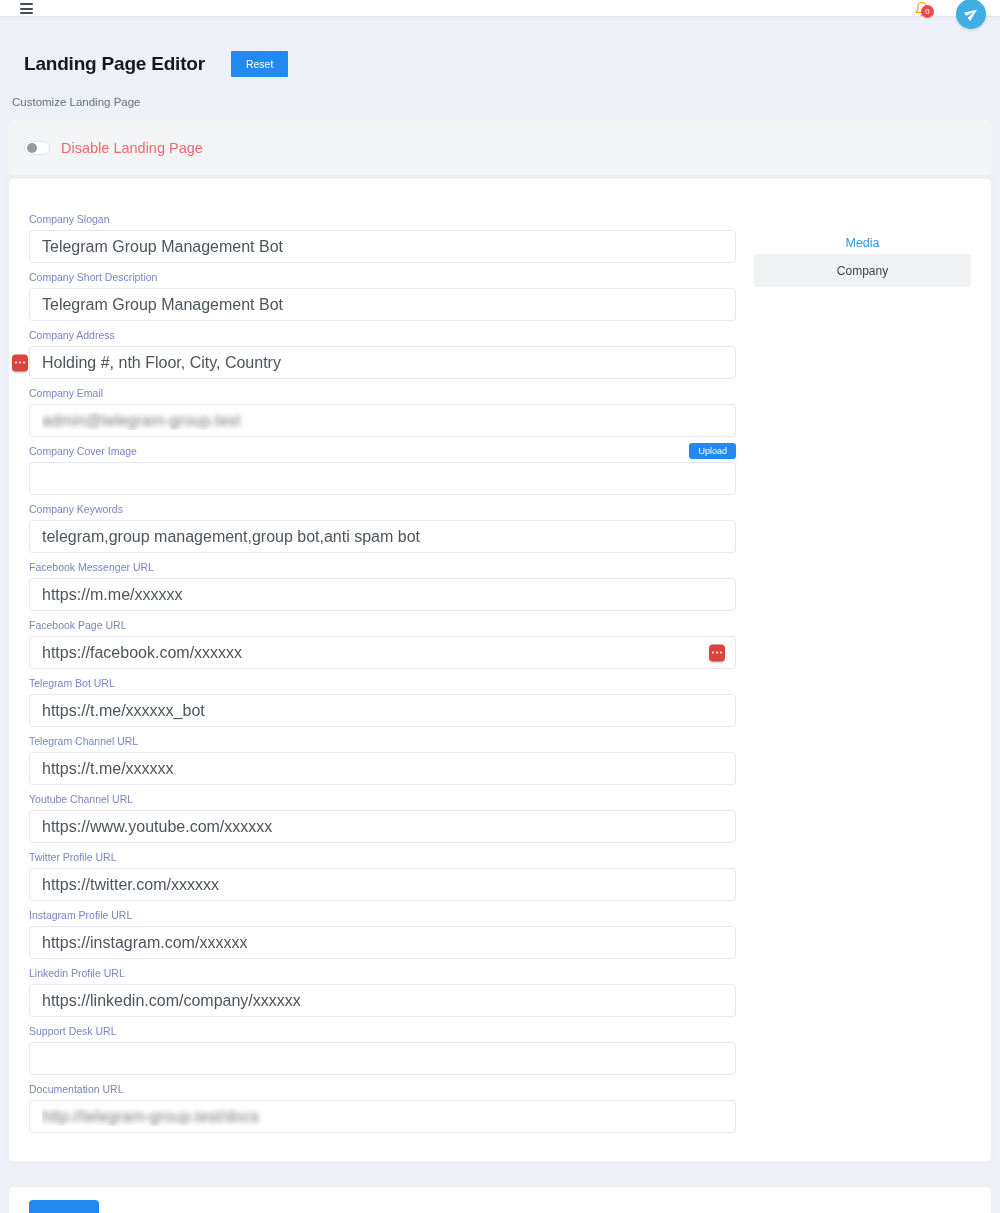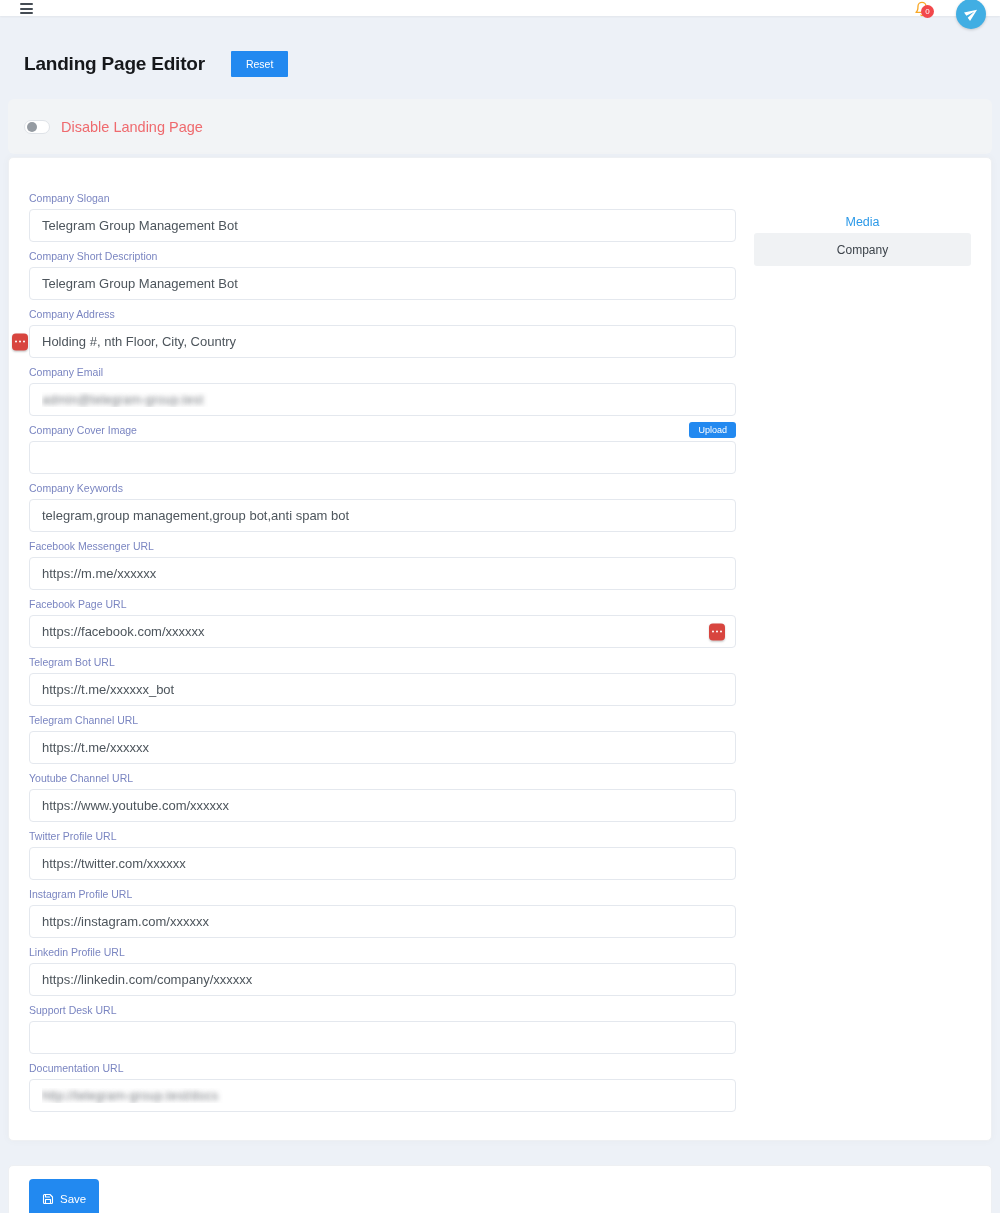--- a/index.html
+++ b/index.html
@@ -68,21 +68,21 @@
   .side-link{display:block;text-align:center;color:var(--link);font-size:12.5px;height:15px;line-height:15px;margin-bottom:3px;text-decoration:none;cursor:pointer;}
   .side-active{height:33px;background:#f0f2f4;border-radius:3px;display:flex;align-items:center;justify-content:center;font-size:12px;color:#3d444b;cursor:pointer;}
   
   .field{margin-bottom:6px;}
   .field-label-row{height:15px;display:flex;justify-content:space-between;align-items:center;margin-bottom:4px;}
   .field-label{font-size:10.5px;color:var(--label);text-align:center;}
   .upload-btn{font-size:9px;padding:3px 9px;border-radius:3px;background:var(--accent);color:#fff;border:none;cursor:pointer;font-family:inherit;}
   .input-wrap{position:relative;}
   .field-input{
     width:100%;height:33px;border:1px solid #e4e8ee;border-radius:4px;background:#fff;
-    padding:0 26px 0 12px;font-size:13px;color:#4d555c;font-family:inherit;outline:none;
+    padding:0 26px 0 12px;font-size:16px;color:#4d555c;font-family:inherit;outline:none;
   }
   .field-input.blurred{color:transparent;text-shadow:0 0 5px rgba(80,86,94,.8);}
   .red-badge{
     position:absolute;width:16px;height:17px;background:var(--extension-badge);border-radius:4px;
     display:flex;align-items:center;justify-content:center;gap:1.5px;box-shadow:0 1px 2px rgba(0,0,0,.2);
   }
   .red-badge i{width:2.5px;height:2.5px;background:#fff;border-radius:50%;display:block;}
   .red-badge.left{left:-17px;top:50%;transform:translateY(-50%);}
   .red-badge.right{right:11px;top:50%;transform:translateY(-50%);}
   
@@ -110,20 +110,21 @@
       <path d="M2 21l21-9L2 3v7l15 2-15 2z"></path>
     </svg>
   </button>
 </div>
 
 <div class="page">
   <div class="header-row">
     <h1>Landing Page Editor</h1>
     <button class="btn-primary reset">Reset</button>
   </div>
+  <div class="subtitle">Customize Landing Page</div>
 
   <div class="toggle-card">
     <div class="switch">
         <span class="knob"></span>
       </div>
     <span class="toggle-label">Disable Landing Page</span>
   </div>
 
   <div class="main-card">
     <div class="form-col" id="form-col">

